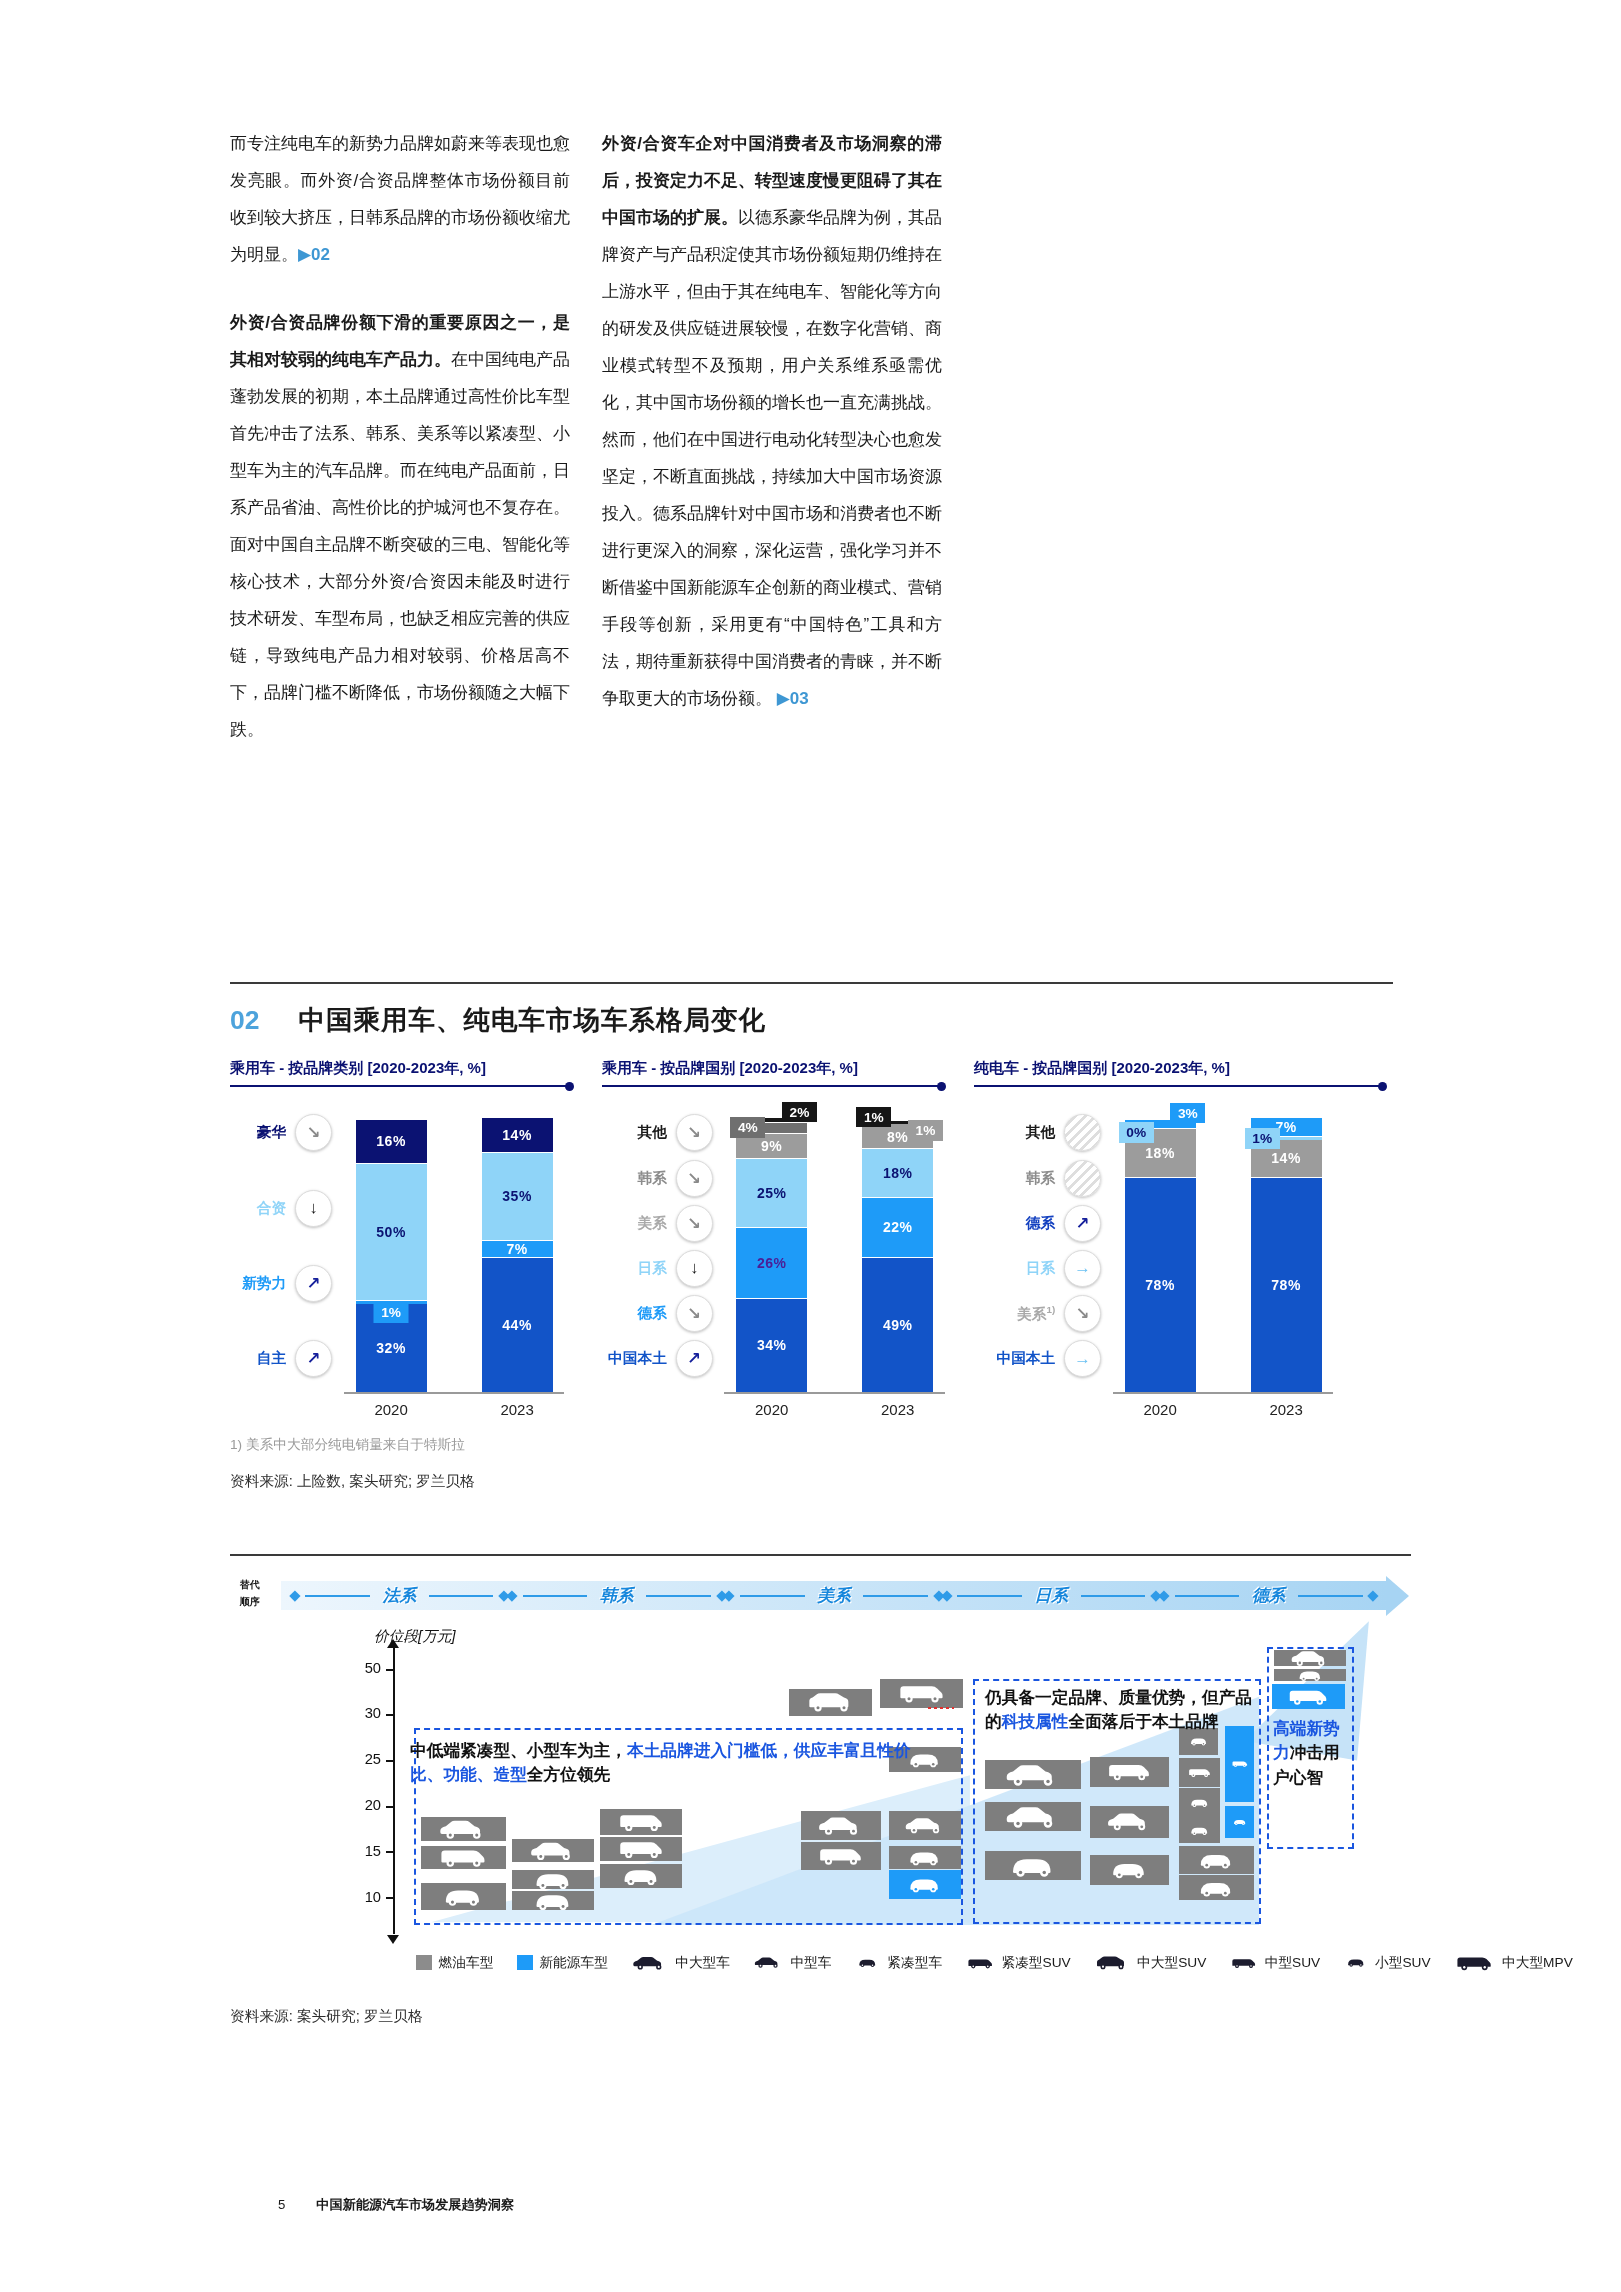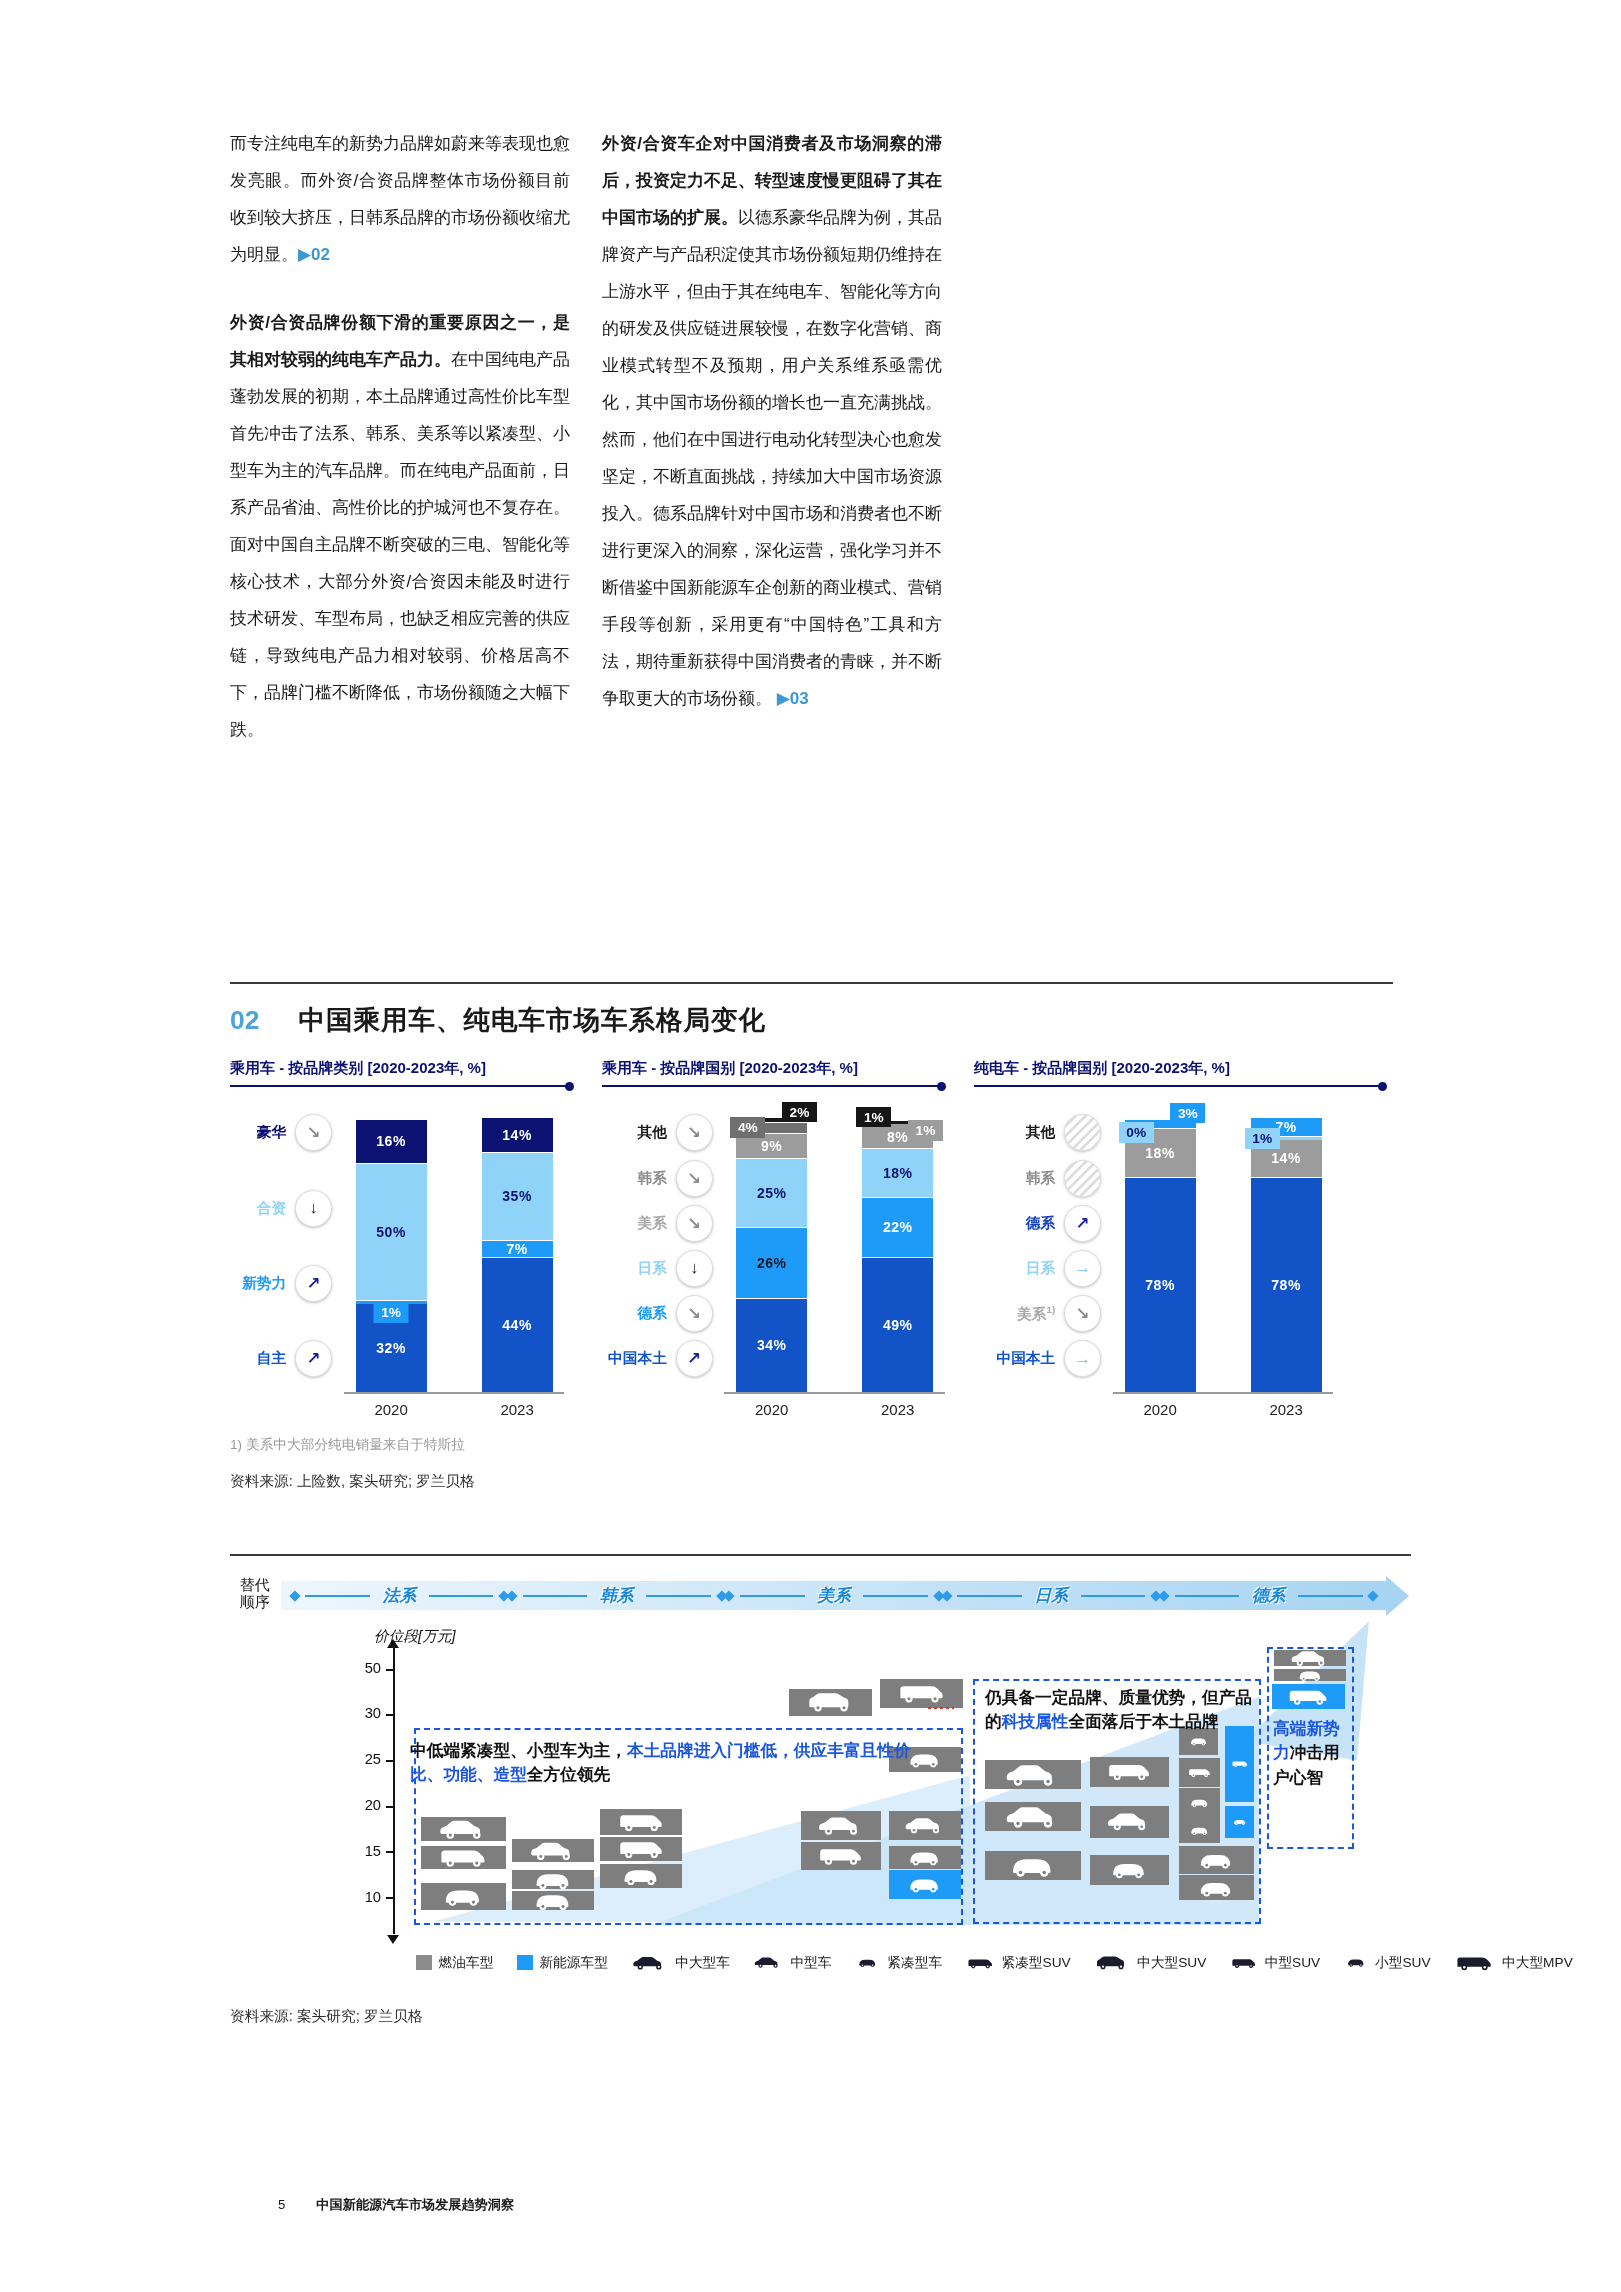--- a/index.html
+++ b/index.html
@@ -31,21 +31,21 @@
   .bars-row{display:flex;gap:55px;align-items:flex-end;height:281px;padding:0 11.8px;border-bottom:2px solid #9a9a9a;}
   .bar{position:relative;width:71px;display:flex;flex-direction:column-reverse;}
   .bseg{display:flex;align-items:center;justify-content:center;font-weight:bold;font-size:14px;letter-spacing:0.5px;}
   .chip{position:absolute;height:20.6px;min-width:35px;padding:0 2.9px;display:flex;align-items:center;justify-content:center;font-weight:bold;font-size:13.7px;z-index:3;box-sizing:border-box;}
   .years-row{display:flex;gap:55px;padding:0 11.8px;margin-top:7.8px;}
   .year{width:71px;text-align:center;font-size:15px;color:#222;}
   .footnote{color:#9b9b9b;font-size:13.7px;margin-top:17.6px;}
   .source{color:#2e2e2e;font-size:14.7px;margin-top:17.6px;}
   
   #fig03{position:relative;width:1181px;height:416px;margin-top:3.9px;}
-  .order-label{position:absolute;left:9.8px;top:2px;font-weight:normal;font-size:15px;line-height:17.6px;}
+  .order-label{position:absolute;left:9.8px;top:2px;font-weight:bold;font-size:10px;line-height:17.6px;}
   .band{position:absolute;left:51px;top:7.8px;width:1106px;height:29px;background:linear-gradient(90deg,#EDF6FD,#A7D4F3);display:flex;align-items:center;padding:0 9.8px;box-sizing:border-box;}
   .band::after{content:"";position:absolute;right:-21.6px;top:-5.9px;border-left:23.5px solid #A7D4F3;border-top:20.6px solid transparent;border-bottom:20.6px solid transparent;}
   .tl-seg{flex:1;display:flex;align-items:center;gap:6.9px;}
   .tl-line{flex:1;height:2px;background:#2F9BE8;}
   .dia{width:7.8px;height:7.8px;background:#2F9BE8;transform:rotate(45deg);flex:none;}
   .tl-label{font-style:italic;font-weight:bold;font-size:16.7px;color:#1787DC;text-shadow:1px 1px 0 #fff,-1px -1px 0 #fff;padding:0 5.9px;}
   .axis-label{position:absolute;left:135px;top:53px;font-style:italic;font-size:14.7px;color:#111;margin-left:9px;}
   .axis-line{position:absolute;left:163px;top:74px;width:2px;height:286px;background:#111;}
   .ax-arrow-up{position:absolute;left:157px;top:65px;border:6.9px solid transparent;border-bottom:9.8px solid #111;border-top:none;}
   .ax-arrow-dn{position:absolute;left:157px;top:361px;border:6.9px solid transparent;border-top:9.8px solid #111;border-bottom:none;}
@@ -170,21 +170,21 @@
               <span class="lg-ic" style="color:#16209B">↗</span>
             </div>
           </div>
       <div class="plot">
         <div class="bars-row">
               <div class="bar" style="height:274px">
                 <div class="bseg" style="height:93px;background:#1254C8;">
                   <span style="color:#fff">34%</span>
                 </div>
                 <div class="bseg" style="height:71px;background:#1E9BF8;border-bottom:1.5px solid #fff;box-sizing:border-box;">
-                  <span style="color:#0f172a">26%</span>
+                  <span style="color:#4c1d95">26%</span>
                 </div>
                 <div class="bseg" style="height:69px;background:#8FD4F8;border-bottom:1.5px solid #fff;box-sizing:border-box;">
                   <span style="color:#0B1272">25%</span>
                 </div>
                 <div class="bseg" style="height:25px;background:#9C9C9C;border-bottom:1.5px solid #fff;box-sizing:border-box;">
                   <span style="color:#fff">9%</span>
                 </div>
                 <div class="bseg" style="height:11px;background:#6F6F6F;border-bottom:1.5px solid #fff;box-sizing:border-box;"></div>
                 <div class="bseg" style="height:5.5px;background:#161616;border-bottom:1.5px solid #fff;box-sizing:border-box;"></div>
                 <div class="chip" style="left:-5.9px;top:-0.4px;background:#6F6F6F;color:#fff">4%</div>

